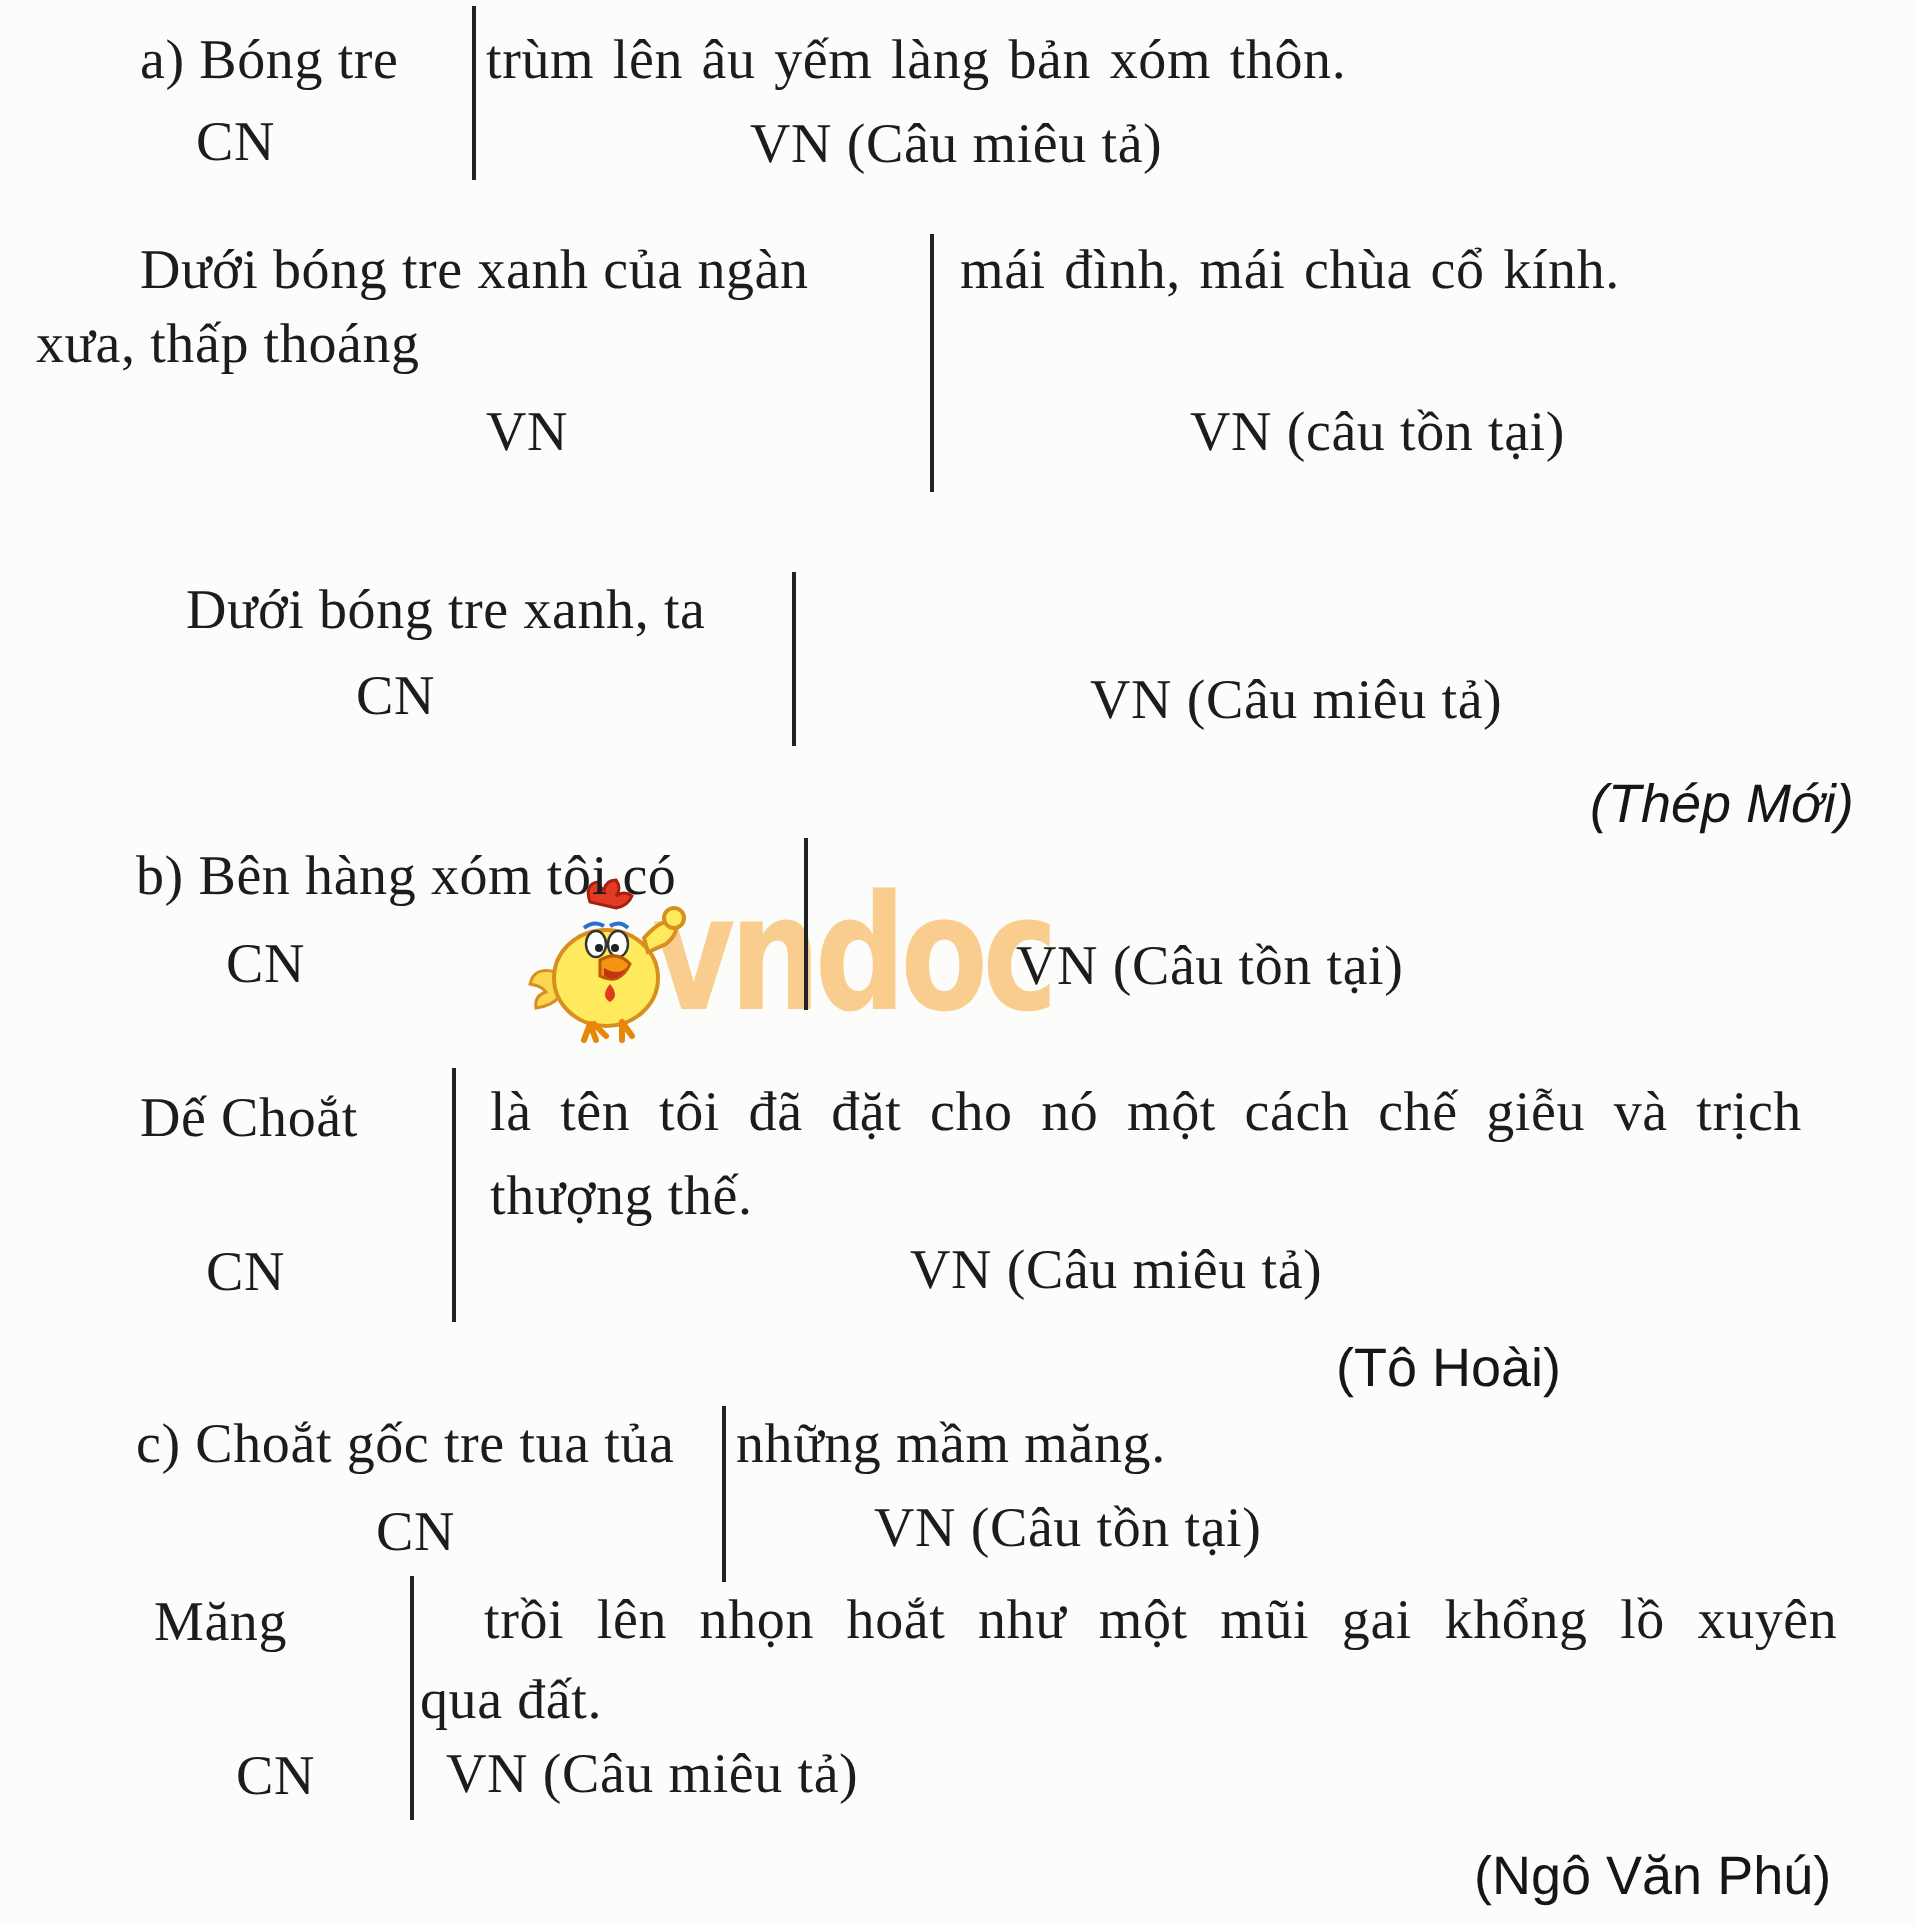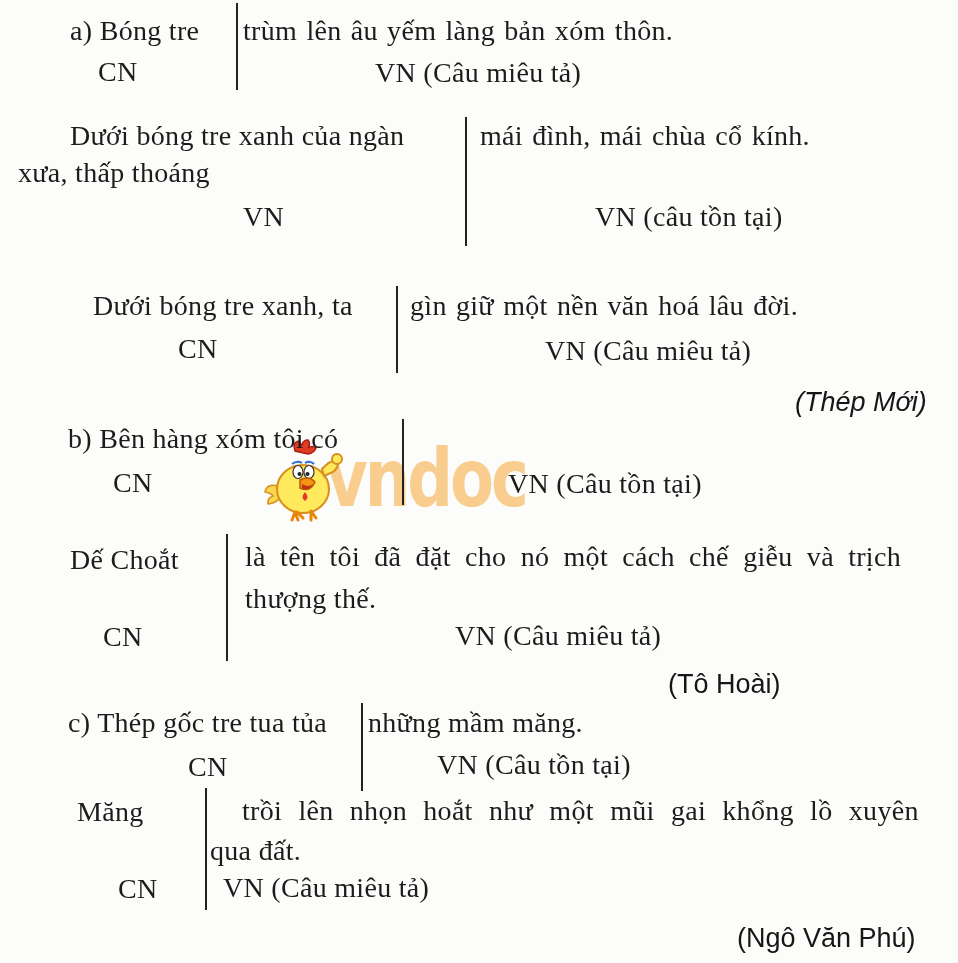--- a/index.html
+++ b/index.html
@@ -70,21 +70,20 @@
 
   <span class="t" style="left:70px;top:121px">Dưới bóng tre xanh của ngàn</span>
   <span class="t" style="left:18px;top:158px">xưa, thấp thoáng</span>
   <div class="vline" style="left:465px;top:117px;height:129px"></div>
   <span class="t ws1" style="left:480px;top:121px">mái đình, mái chùa cổ kính.</span>
   <span class="t" style="left:243px;top:202px">VN</span>
   <span class="t" style="left:595px;top:202px">VN (câu tồn tại)</span>
 
   <span class="t" style="left:93px;top:291px">Dưới bóng tre xanh, ta</span>
   <div class="vline" style="left:396px;top:286px;height:87px"></div>
-  <span class="t ws1" style="left:410px;top:291px">gìn giữ một nền văn hoá lâu đời.</span>
   <span class="t" style="left:178px;top:334px">CN</span>
   <span class="t" style="left:545px;top:336px">VN (Câu miêu tả)</span>
 
   <span class="attr it" style="left:795px;top:387px">(Thép Mới)</span>
 
   <span class="t" style="left:68px;top:424px">b) Bên hàng xóm tôi có</span>
   <div class="vline" style="left:402px;top:419px;height:86px"></div>
   <span class="t" style="left:113px;top:468px">CN</span>
   <span class="t" style="left:508px;top:469px">VN (Câu tồn tại)</span>
 
@@ -110,21 +109,21 @@
 
   <span class="t" style="left:70px;top:545px">Dế Choắt</span>
   <div class="vline" style="left:226px;top:534px;height:127px"></div>
   <span class="t ws2" style="left:245px;top:542px">là tên tôi đã đặt cho nó một cách chế giễu và trịch</span>
   <span class="t" style="left:245px;top:584px">thượng thế.</span>
   <span class="t" style="left:103px;top:622px">CN</span>
   <span class="t" style="left:455px;top:621px">VN (Câu miêu tả)</span>
 
   <span class="attr" style="left:668px;top:669px">(Tô Hoài)</span>
 
-  <span class="t" style="left:68px;top:708px">c) Thép gốc tre tua tủa</span>
+  <span class="t" style="left:68px;top:708px">c) Choắt gốc tre tua tủa</span>
   <div class="vline" style="left:361px;top:703px;height:88px"></div>
   <span class="t" style="left:368px;top:708px">những mầm măng.</span>
   <span class="t" style="left:188px;top:752px">CN</span>
   <span class="t" style="left:437px;top:750px">VN (Câu tồn tại)</span>
 
   <span class="t" style="left:77px;top:797px">Măng</span>
   <div class="vline" style="left:205px;top:788px;height:122px"></div>
   <span class="t ws3" style="left:222px;top:796px">trồi lên nhọn hoắt như một mũi gai khổng lồ xuyên</span>
   <span class="t" style="left:210px;top:836px">qua đất.</span>
   <span class="t" style="left:118px;top:874px">CN</span>

